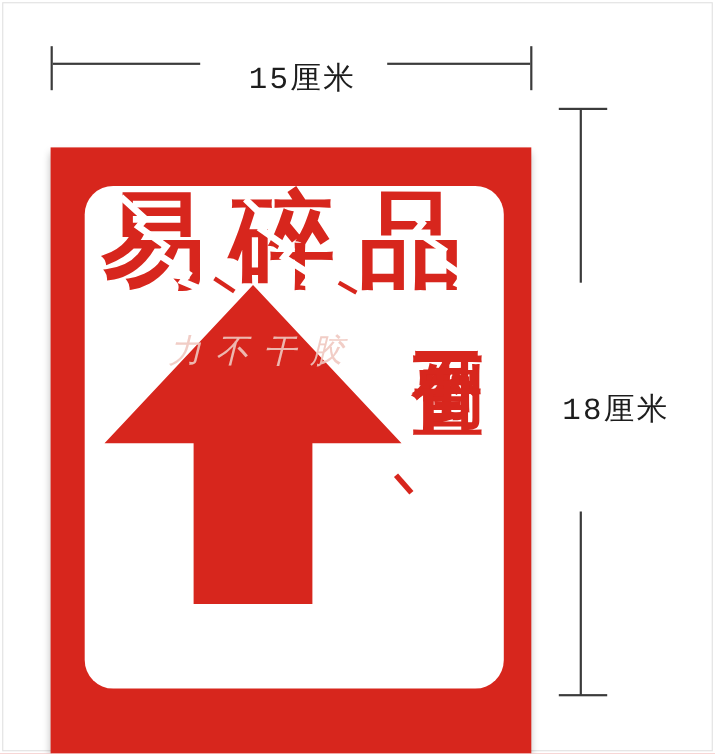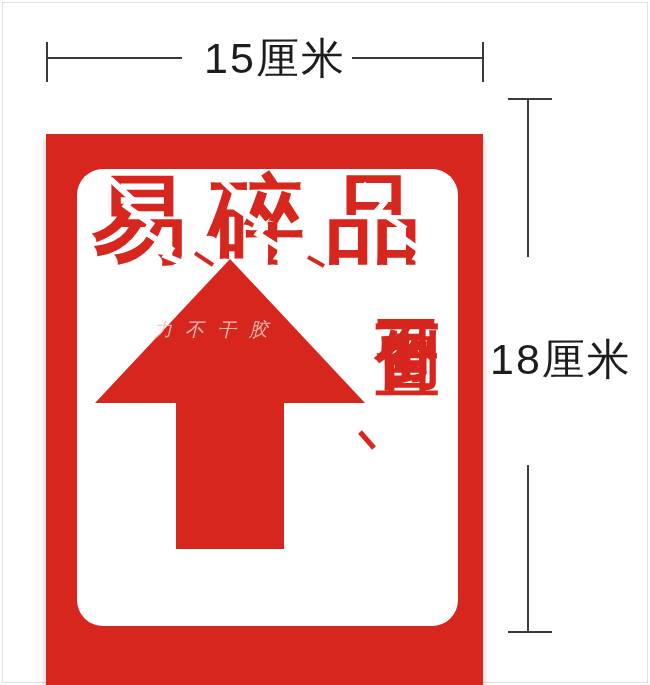--- a/index.html
+++ b/index.html
@@ -6,35 +6,35 @@
   .page{
     position:relative;width:650px;height:685px;background:var(--page-bg,#fff);
     overflow:hidden;font-family:"Liberation Sans",sans-serif;
   }
   .frame{position:absolute;inset:2px;border:1px solid var(--frame,#e0e0e0);pointer-events:none;}
 
   
   .dim-line{position:absolute;background:var(--dimline,#3b3b3b);}
   .dim-text{
     position:absolute;color:var(--dimtext,#1d1d1d);
-    font-family:Liberation Sans, sans-serif;font-size:43px;line-height:44px;
-    white-space:nowrap;letter-spacing:2px;
+    font-family:Liberation Mono, monospace;font-size:28px;line-height:44px;
+    white-space:nowrap;letter-spacing:2px;margin-top:16px;
   }
   
   .w-tick-left {left:46px;top:42px;width:2px;height:40px;}
   .w-tick-right{left:482px;top:42px;width:2px;height:40px;}
   .w-seg-left {left:48px;top:57px;width:134px;height:2px;}
   .w-seg-right{left:352px;top:57px;width:130px;height:2px;}
   .w-label{left:195px;top:36px;width:160px;text-align:center;}
   
   .h-tick-top   {left:508px;top:98px;width:44px;height:2px;}
   .h-tick-bottom{left:508px;top:631px;width:44px;height:2px;}
   .h-seg-top   {left:527px;top:99px;width:2px;height:158px;}
   .h-seg-bottom{left:527px;top:465px;width:2px;height:167px;}
-  .h-label{left:490px;top:337px;width:140px;text-align:right;}
+  .h-label{left:490px;top:337px;width:140px;text-align:center;}
 
   
   .sticker{
     position:absolute;left:46px;top:98px;width:437px;height:617px;
     background:var(--red,#d7261d);
     box-shadow:0 5px 7px rgba(0,0,0,0.28);
     margin-top:36px;
   }
   .panel{
     position:absolute;left:31px;top:35px;width:381px;height:457px;
@@ -54,23 +54,23 @@
     color:var(--red,#d7261d);font-size:64px;line-height:80px;
     font-weight:900;letter-spacing:5px;
   }
   .bottom-text{
     position:absolute;left:0;right:0;bottom:1px;z-index:2;
     text-align:center;color:var(--red,#d7261d);
     font-size:70px;line-height:70px;font-weight:900;letter-spacing:1px;
     white-space:nowrap;
   }
   .watermark{
-    position:absolute;left:76px;top:149px;z-index:4;
+    position:absolute;left:76px;top:139px;z-index:4;
     font-family:"Liberation Serif",serif;font-style:italic;
-    font-size:19px;line-height:24px;letter-spacing:13px;
+    font-size:30px;line-height:24px;letter-spacing:13px;
     color:var(--wm,rgba(240,200,192,0.9));white-space:nowrap;
   }
 </style>
 </head>
 <body>
 
 <div class="page">
   <div class="frame"></div>
 
   <div>

